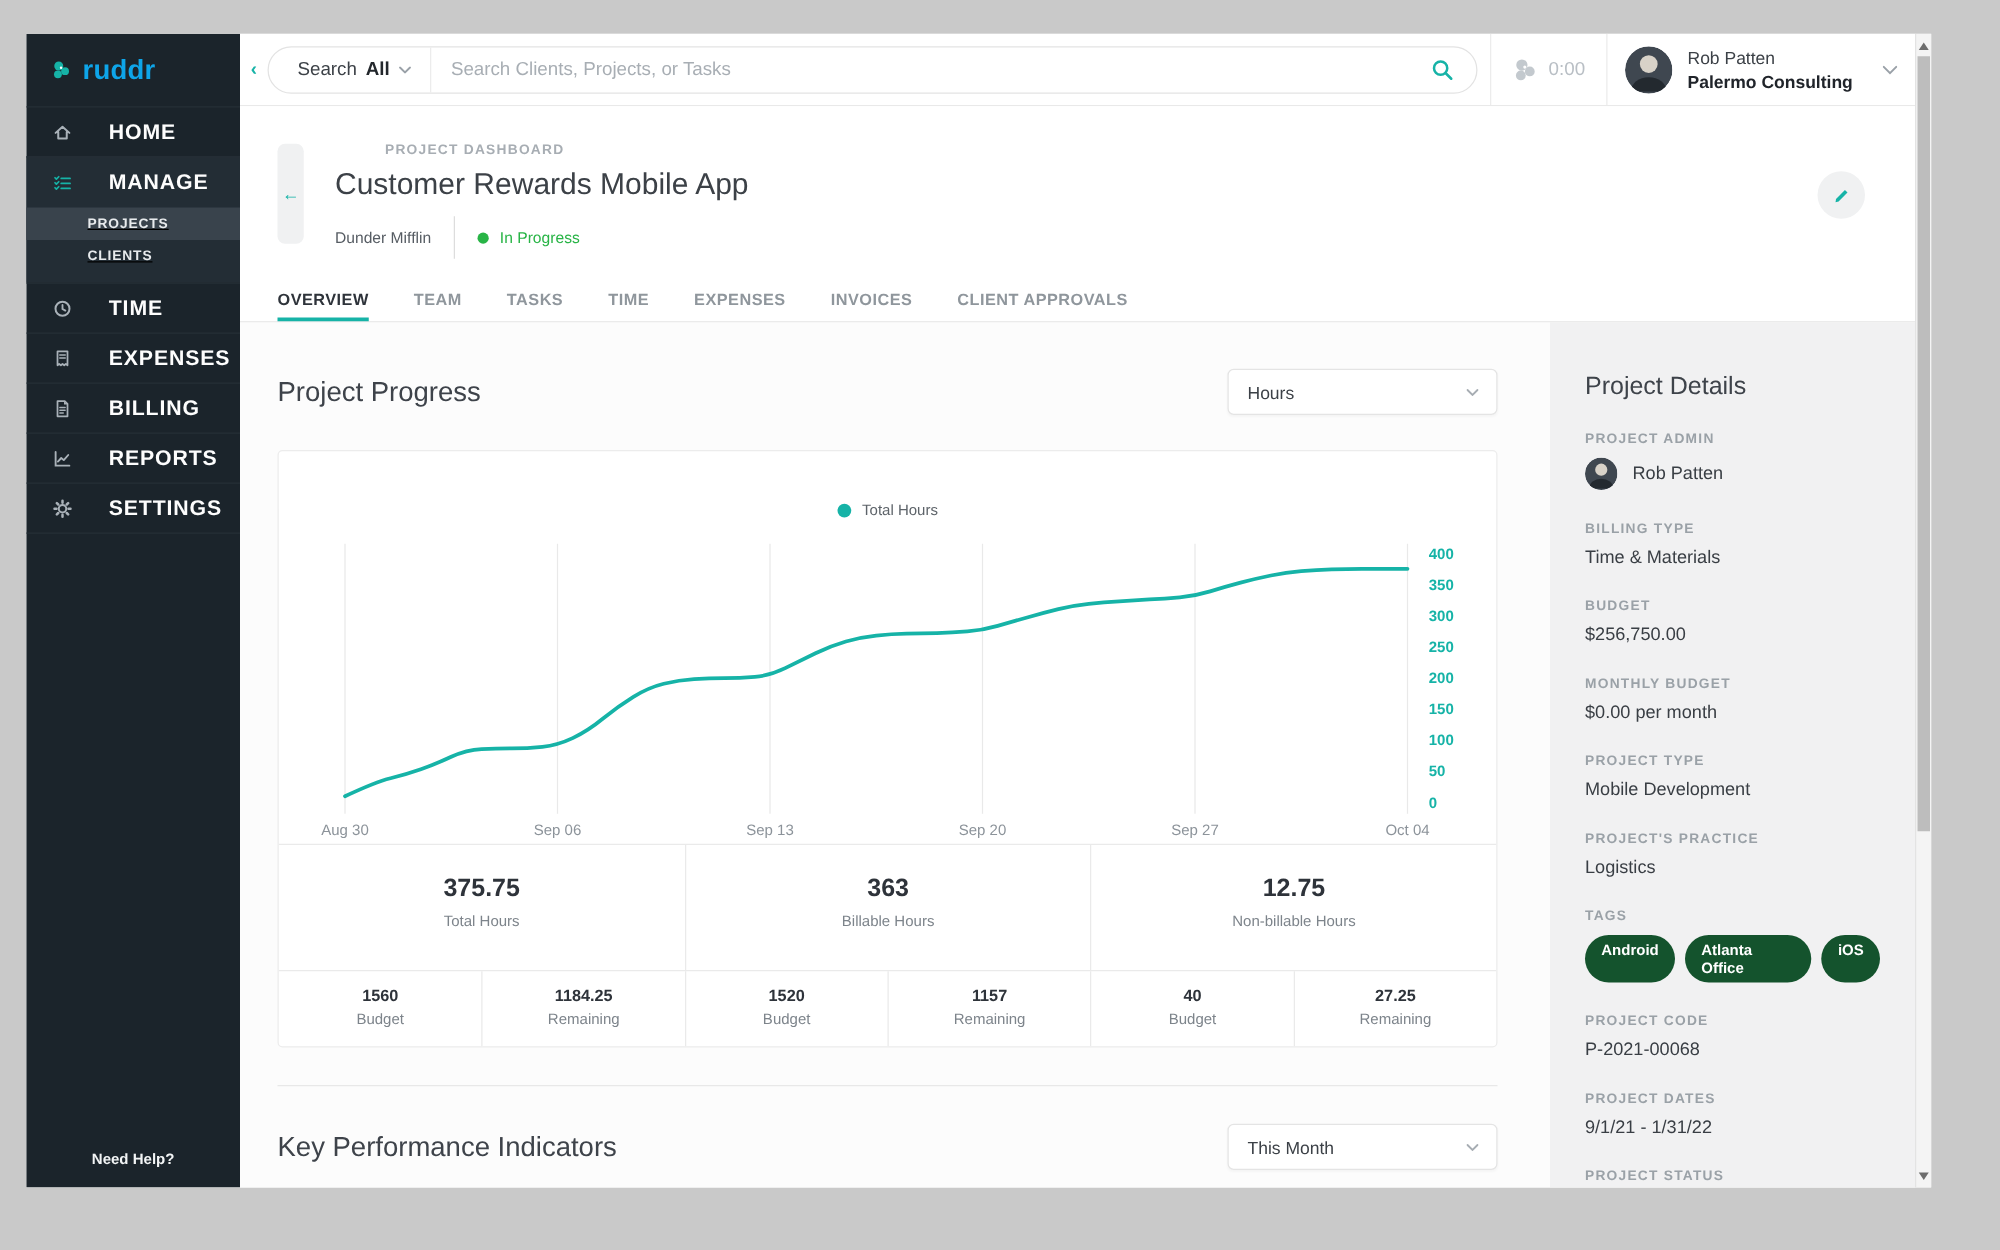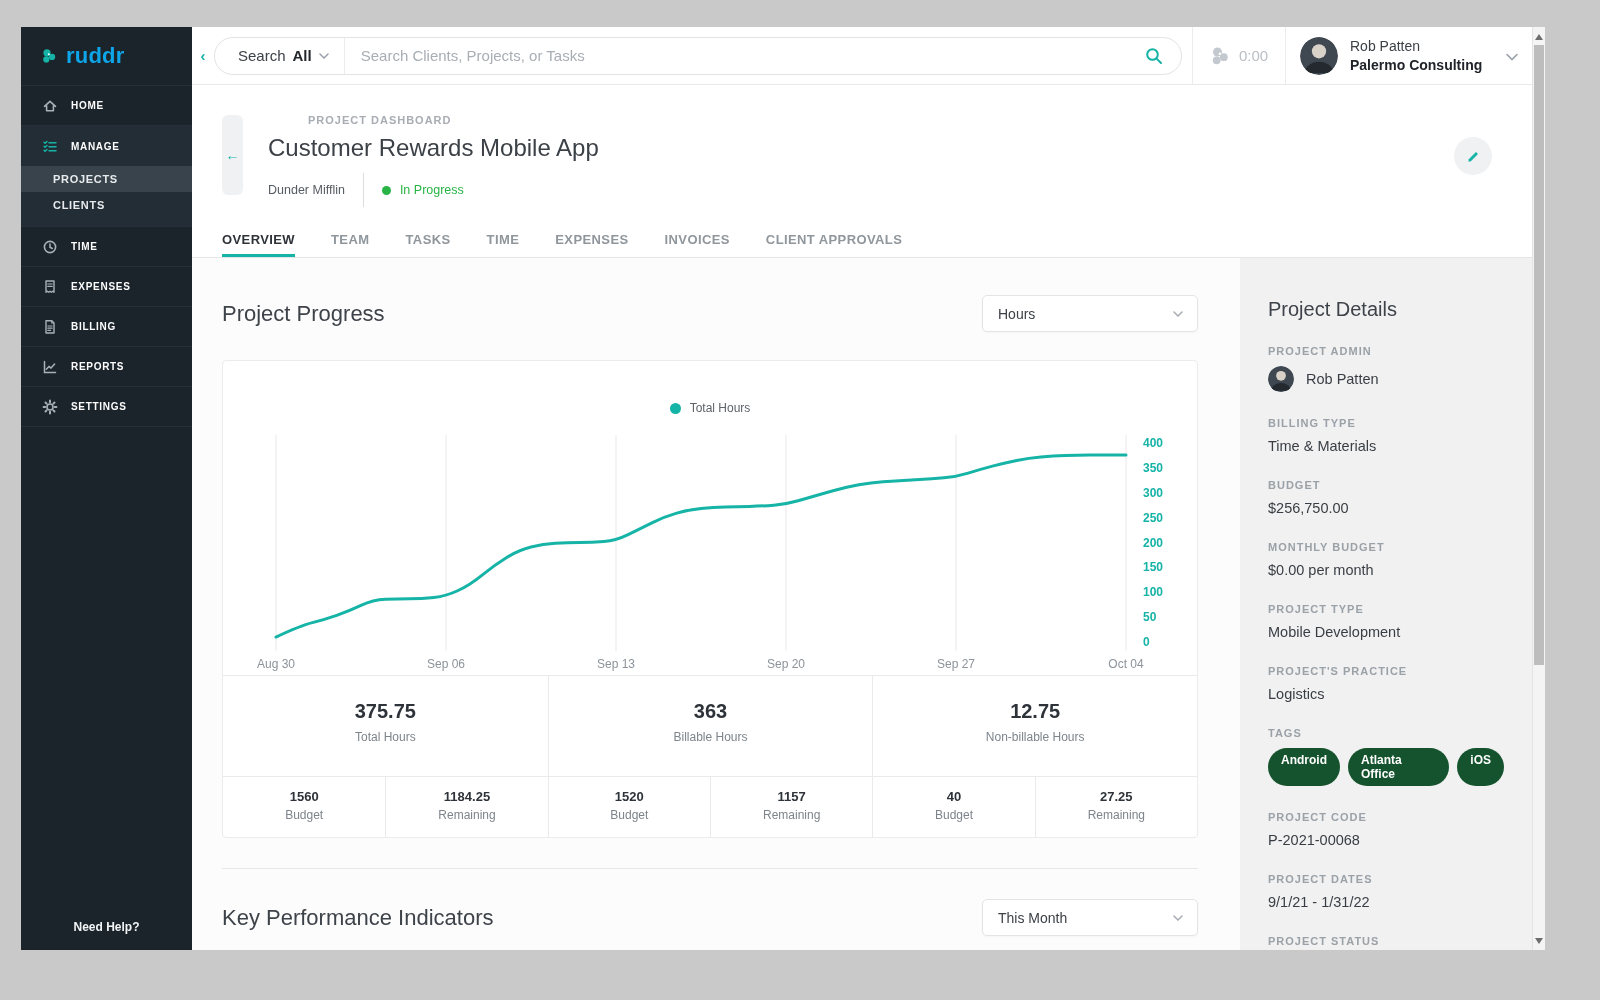--- a/index.html
+++ b/index.html
@@ -4,24 +4,24 @@
 <style>
   * { margin:0; padding:0; box-sizing:border-box; }
   html,body { width:1600px; height:1000px; background:#c9c9c9; font-family:"Liberation Sans", sans-serif; overflow:hidden; }
   .app { position:absolute; left:21px; top:27px; width:1524px; height:923px; background:#ffffff; display:flex; overflow:hidden; }
 
   
   .sidebar { width:171px; background:#1b242b; flex:none; position:relative; display:flex; flex-direction:column; }
   .logo { height:58px; display:flex; align-items:center; padding-left:20px; gap:9px; }
   .logo-text { color:#0ea5e9; font-size:22px; font-weight:bold; letter-spacing:0.2px; }
   .nav-item { height:40px; display:flex; align-items:center; padding-left:21px; gap:13px; border-top:1px solid #262f37; cursor:pointer; }
-  .nav-item .lbl { color:#fdfdfd; font-size:10px; font-weight:bold; letter-spacing:0.7px; }
+  .nav-item .lbl { color:#fdfdfd; font-size:17px; font-weight:bold; letter-spacing:0.7px;margin-left:16px; }
   .nav-group { background:#232d35; border-top:1px solid #262f37; }
   .nav-group .nav-item { border-top:none;align-items:center; }
-  .nav-sub { height:26px; display:flex; align-items:center; padding-left:32px; cursor:pointer; }
+  .nav-sub { height:26px; display:flex; align-items:center; padding-left:49px; cursor:pointer;text-decoration:underline; }
   .nav-sub .lbl { color:#e8ebed; font-size:11px; font-weight:bold; letter-spacing:0.7px; }
   .nav-sub.active { background:#39434c; }
   .nav-group { padding-bottom:8px; }
   .nav-bottom-line { border-top:1px solid #262f37; }
   .need-help { position:absolute; bottom:16px; width:100%; text-align:center; color:#f2f4f5; font-size:12px; font-weight:bold; cursor:pointer; }
   .icon16 { width:16px; height:16px; flex:none; display:block; }
 
   
   .main-wrap { flex:1; display:flex; flex-direction:column; min-width:0; background:#fff; }
 

